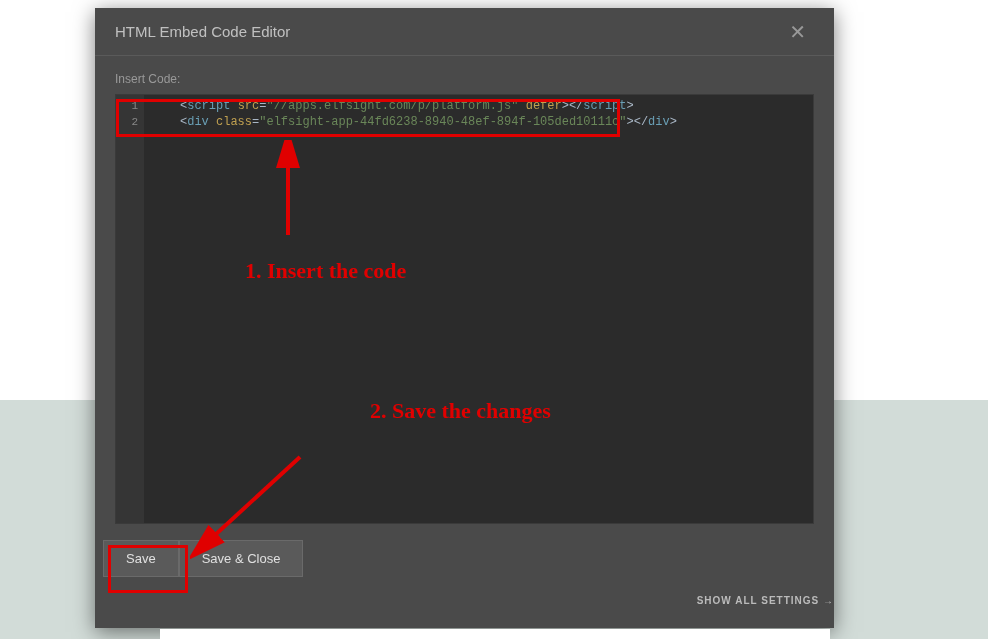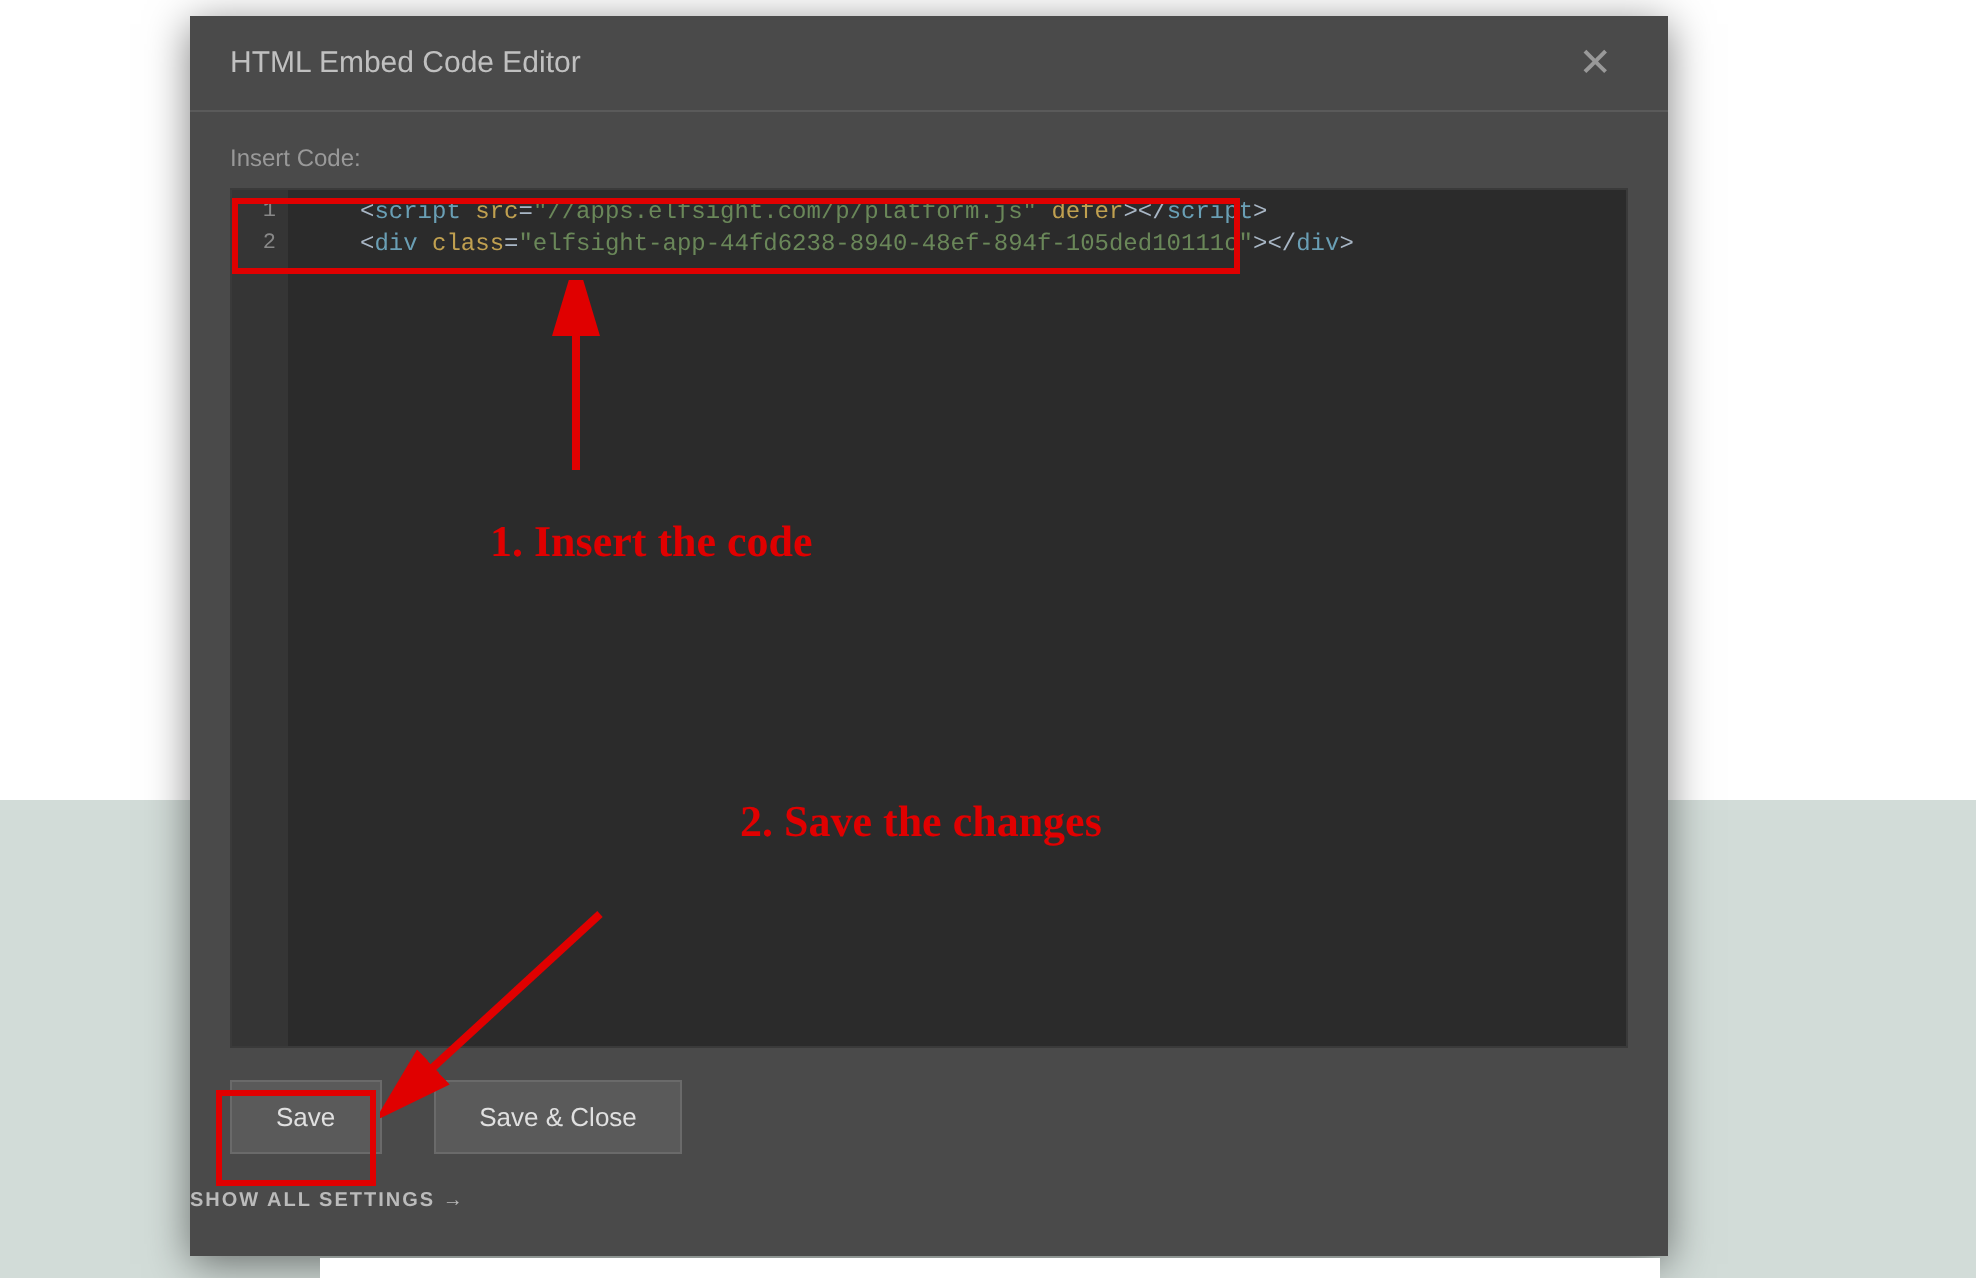--- a/index.html
+++ b/index.html
@@ -108,34 +108,34 @@
       font-family: 'Comic Sans MS', cursive;
       font-weight: bold;
       font-size: 22px;
       pointer-events: none;
     }
     .arrow {
       position: absolute;
       pointer-events: none;
     }
     .footer-buttons {
-      padding: 0 20px;
+      padding: 0 8px;
       display: flex;
-      gap: 26px;
+      gap: 0;
     }
     .btn {
       background: #5a5a5a;
       color: #e0e0e0;
       border: 1px solid #6a6a6a;
       padding: 10px 22px;
       font-size: 13px;
       cursor: pointer;
     }
     .show-all {
-      text-align: left;
+      text-align: right;
       color: #bbb;
       font-size: 10px;
       letter-spacing: 1px;
       margin-top: 18px;
       cursor: pointer;
       font-weight: bold;
     }
     .bottom-white {
       position: absolute;
       bottom: 0;

